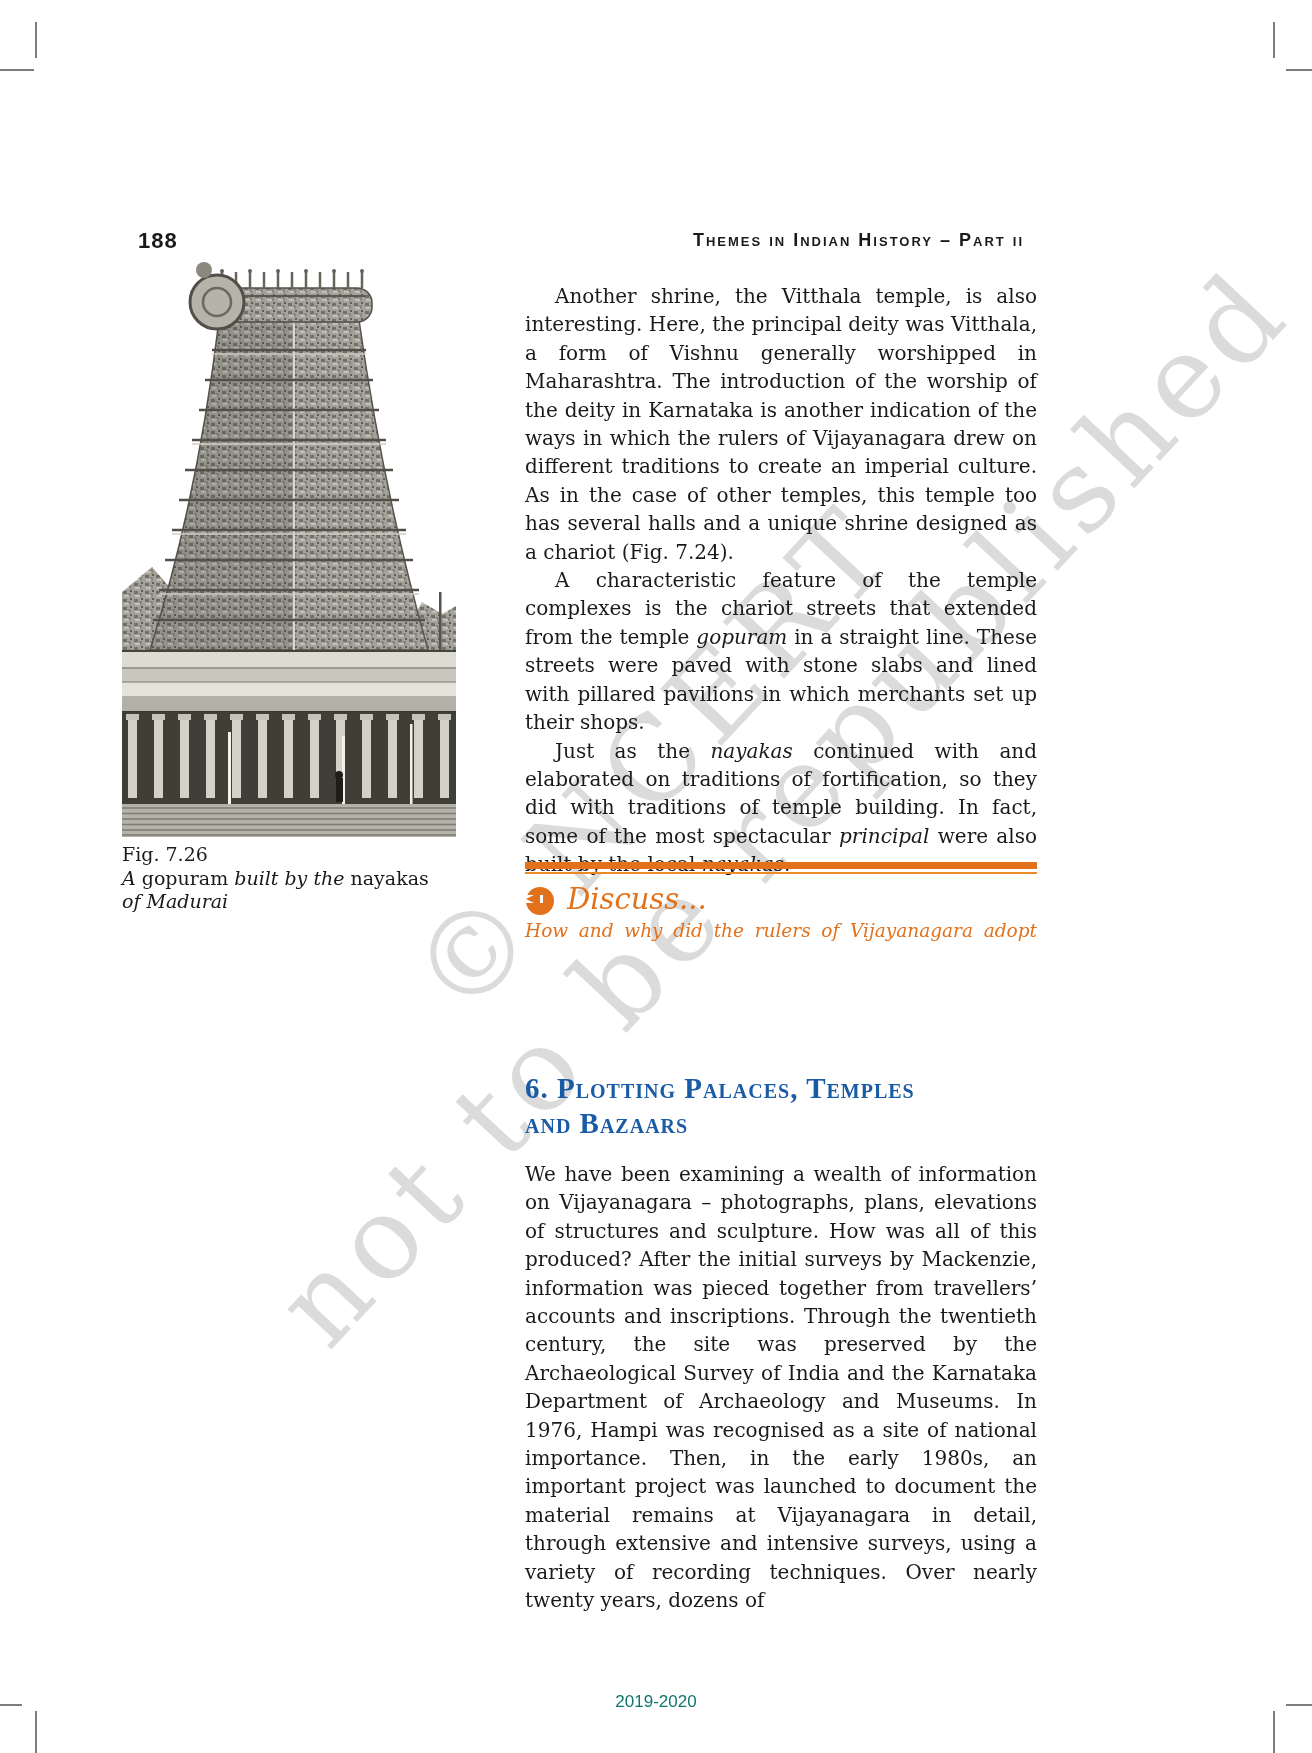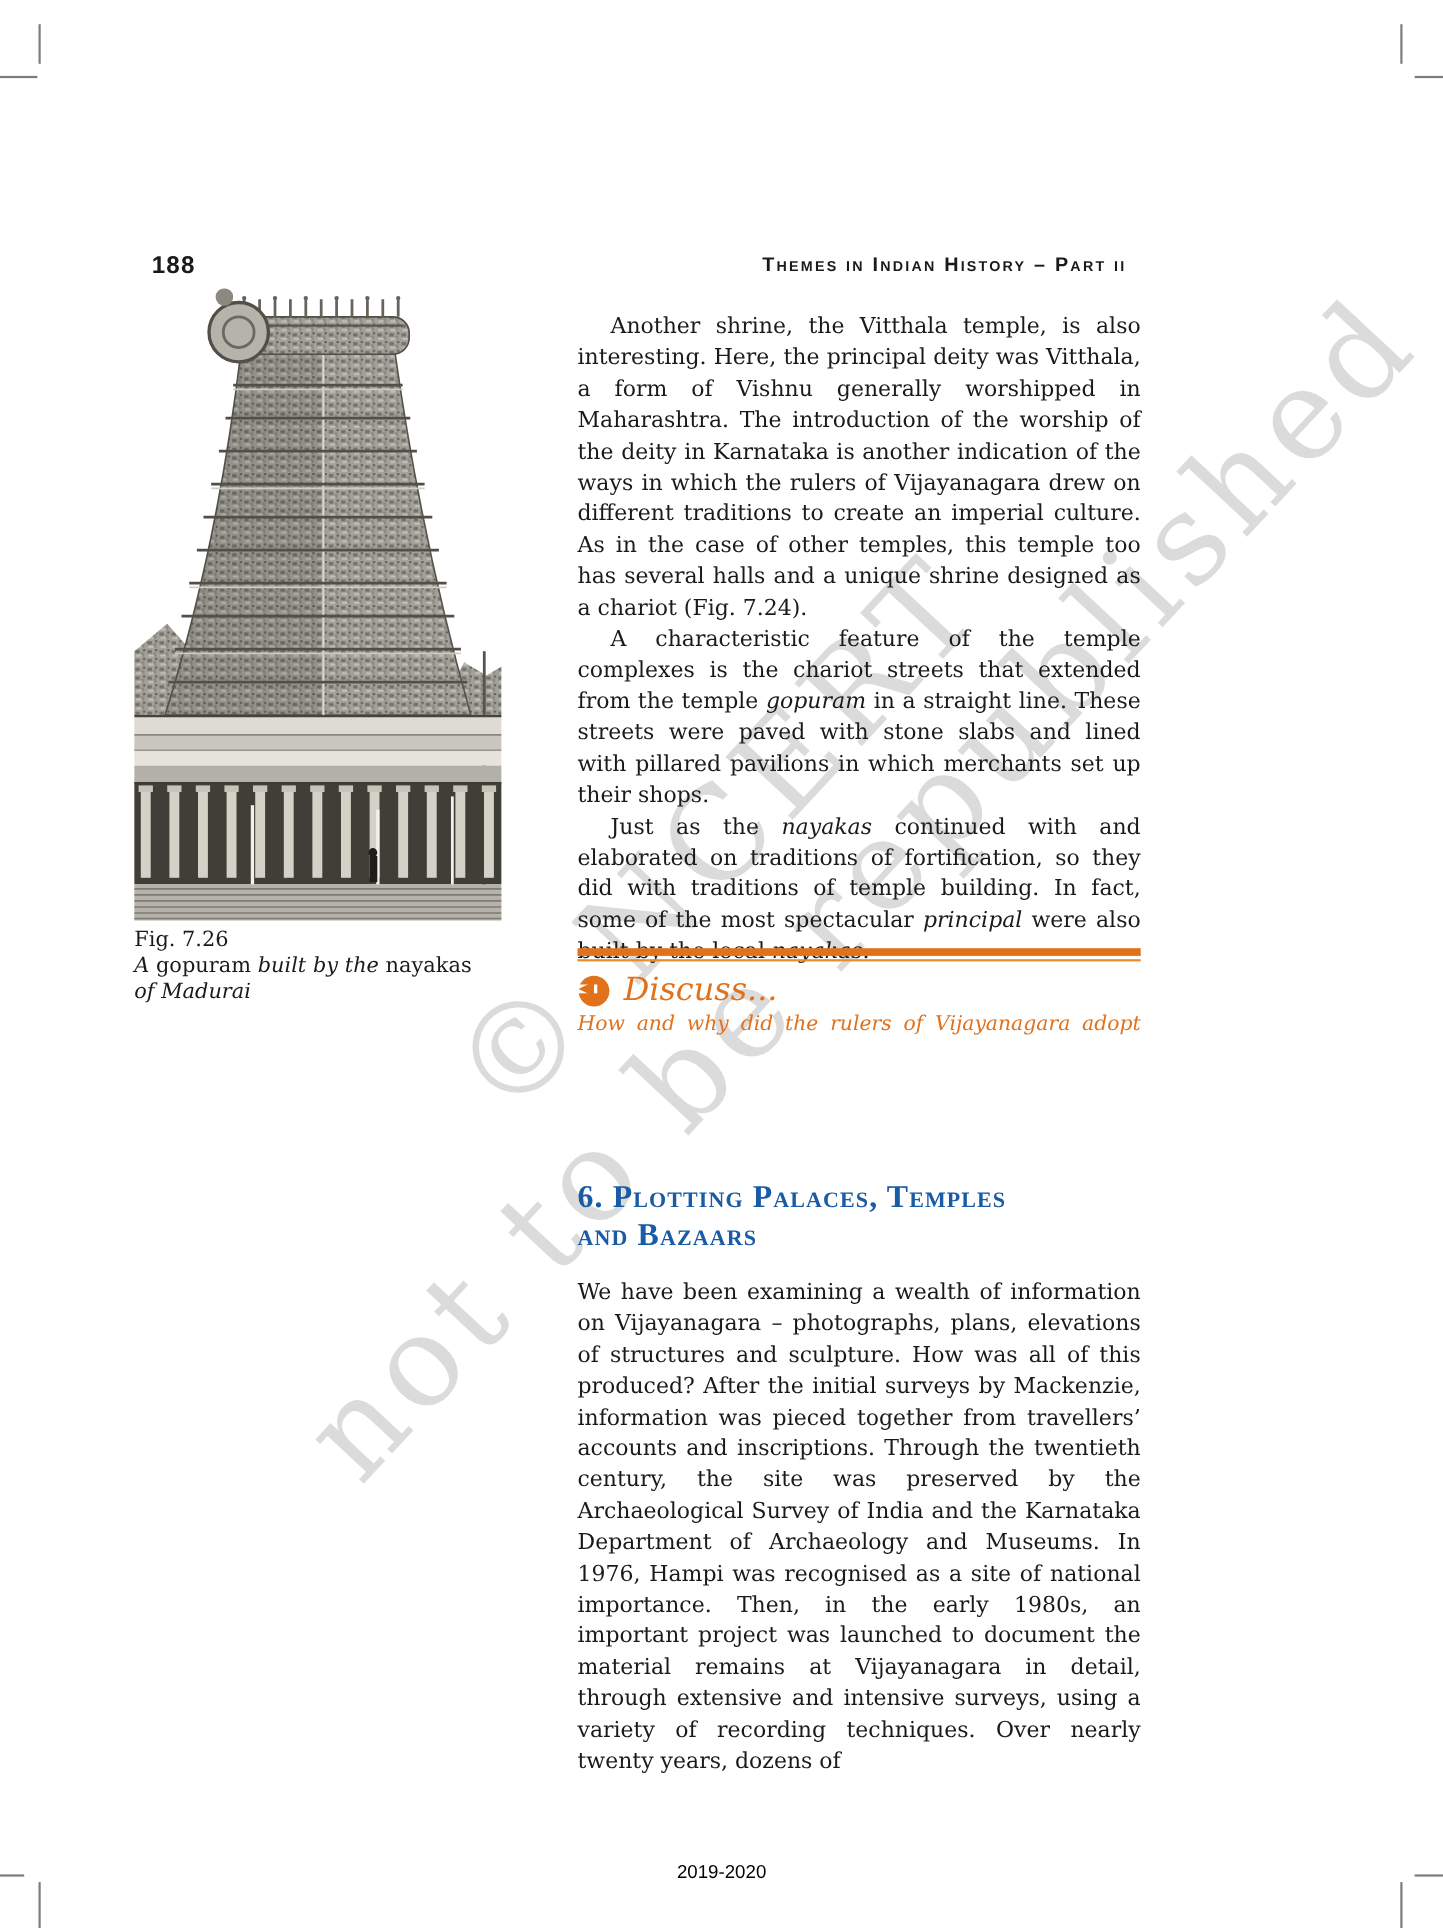--- a/index.html
+++ b/index.html
@@ -79,21 +79,21 @@
     color:var(--heading-blue);
     font-size:29px;line-height:35px;letter-spacing:1px;
   }
   .section-head .l2{}
   .p4{top:1160px;}
   
   .footer{
     position:absolute;left:0;top:1692px;width:1312px;
     text-align:center;
     font-family:"Liberation Sans", sans-serif;
-    font-size:17px;color:#000000;z-index:2;
+    font-size:17px;color:#0f766e;z-index:2;
   }
 </style>
 </head>
 <body>
 
 <div class="page">
 
   <div class="cm" style="left:35px;top:22px;width:2px;height:36px"></div>
   <div class="cm" style="left:0;top:69px;width:34px;height:2px"></div>
   <div class="cm" style="left:1273px;top:22px;width:2px;height:36px"></div>

